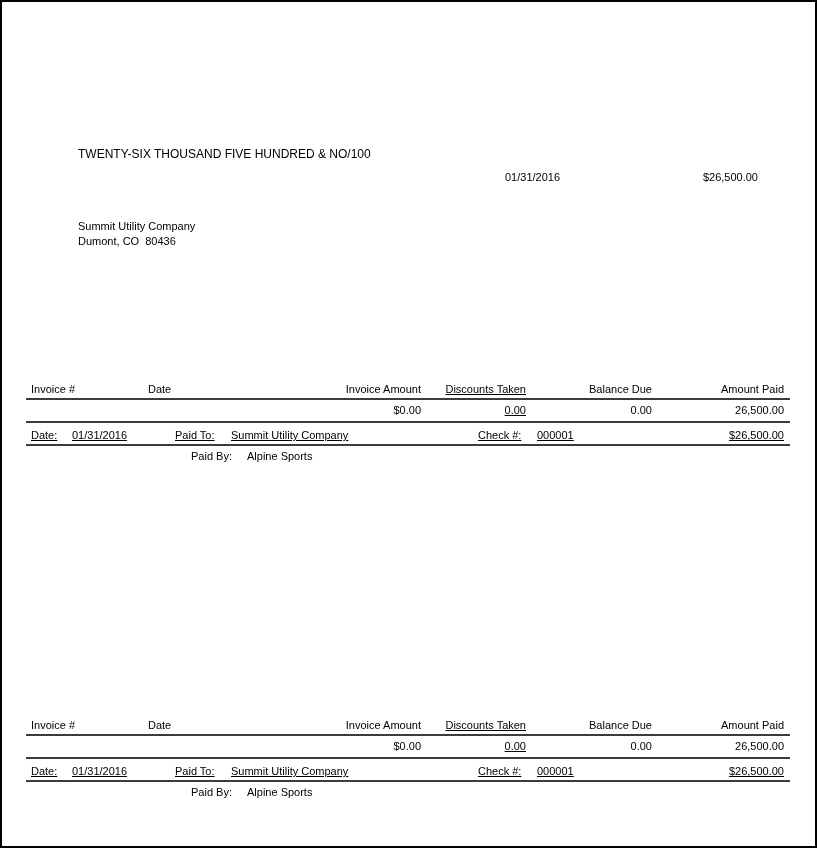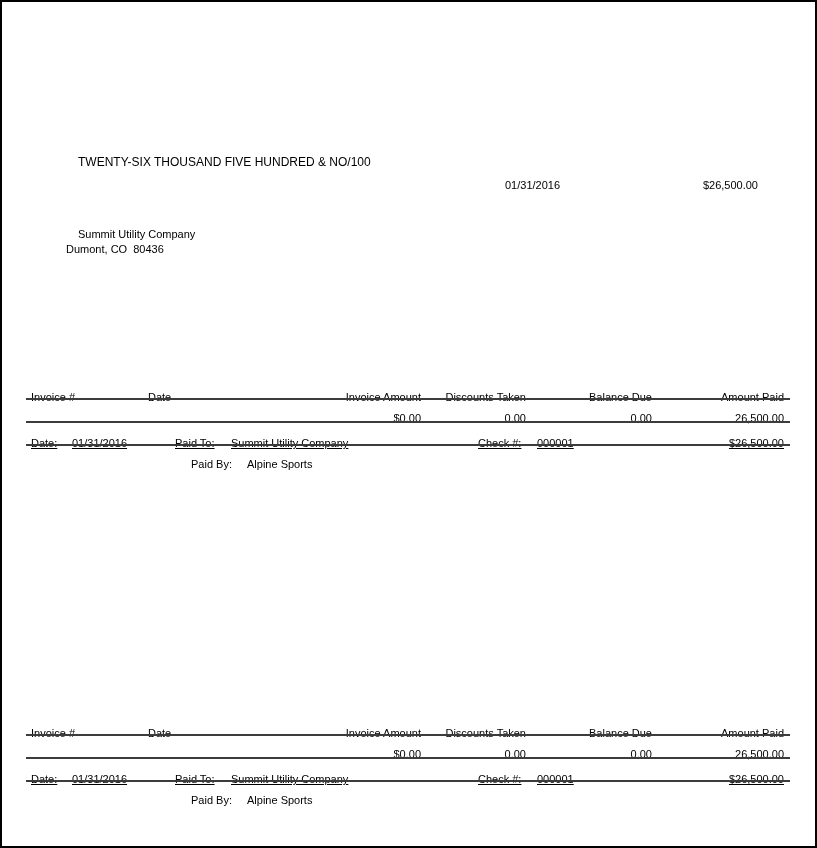--- a/index.html
+++ b/index.html
@@ -12,21 +12,20 @@
     background: #ffffff;
     color: #000000;
     font-family: "Liberation Sans", "DejaVu Sans", sans-serif;
     overflow: hidden;
   }
   .txt {
     position: absolute;
     font-size: 11px;
     line-height: 14px;
     white-space: pre;
-    margin-top: 8px;
   }
   .words { font-size: 12px; line-height: 15px; }
   .r { text-align: right; }
   .hline {
     position: absolute;
     left: 24px;
     width: 764px;
     height: 2px;
     background: #3c3c3c;
   }
@@ -53,38 +52,38 @@
   .c-date    { left: 106px; padding-left: 40px; }
   .c-dlabel  { left: 29px; }
   .c-dvalue  { left: 70px; }
   .c-ptlabel { left: 173px; }
   .c-ptvalue { left: 229px; }
   .c-cklabel { left: 476px; }
   .c-ckvalue { left: 535px; }
 
   
   .c-invamt  { right: 394px; padding-left: 8px; }
-  .c-disc    { right: 289px; }
+  .c-disc    { right: 289px; text-decoration: underline; }
   .c-bal     { right: 163px; }
   .c-paid    { right: 31px; }
 </style>
 </head>
 <body>
 
 <div class="page">
 
   <div class="txt words" style="left:76px; top:145px;">TWENTY-SIX THOUSAND FIVE HUNDRED &amp; NO/100</div>
 
   <div class="txt" style="left:503px; top:168px;">01/31/2016</div>
 
   <div class="txt r" style="right:57px; top:168px;">$26,500.00</div>
 
   <div class="txt" style="left:76px; top:217px;">Summit Utility Company</div>
 
-  <div class="txt" style="left:64px; top:232px;">Dumont, CO  80436</div>
+  <div class="txt" style="left:76px; top:232px;">Dumont, CO  80436</div>
 
   <div class="stub stub-top">
     <div class="txt c-invno row-header">Invoice #</div>
     <div class="txt c-date row-header">Date</div>
     <div class="txt r c-invamt row-header">Invoice Amount</div>
     <div class="txt r c-disc row-header">Discounts Taken</div>
     <div class="txt r c-bal row-header">Balance Due</div>
     <div class="txt r c-paid row-header">Amount Paid</div>
 
     <div class="hline rule-1"></div>

